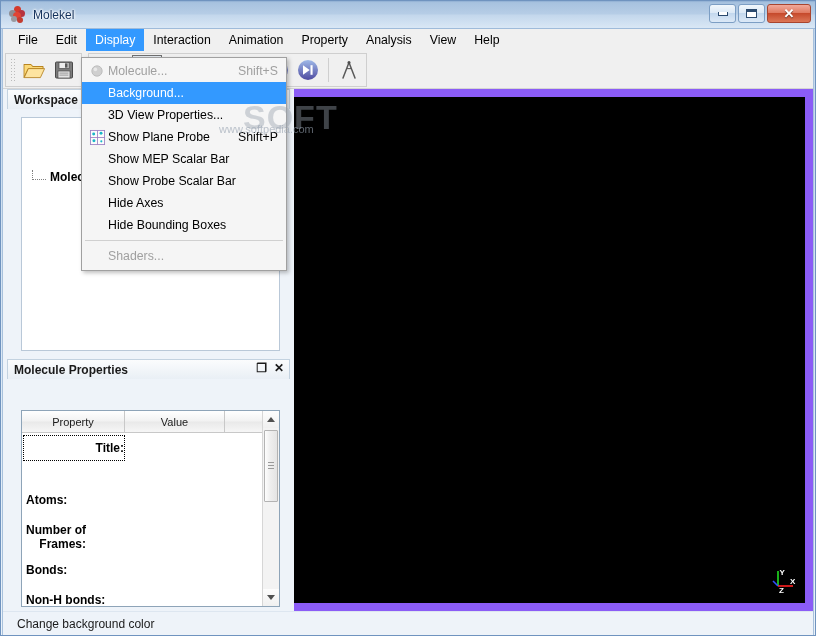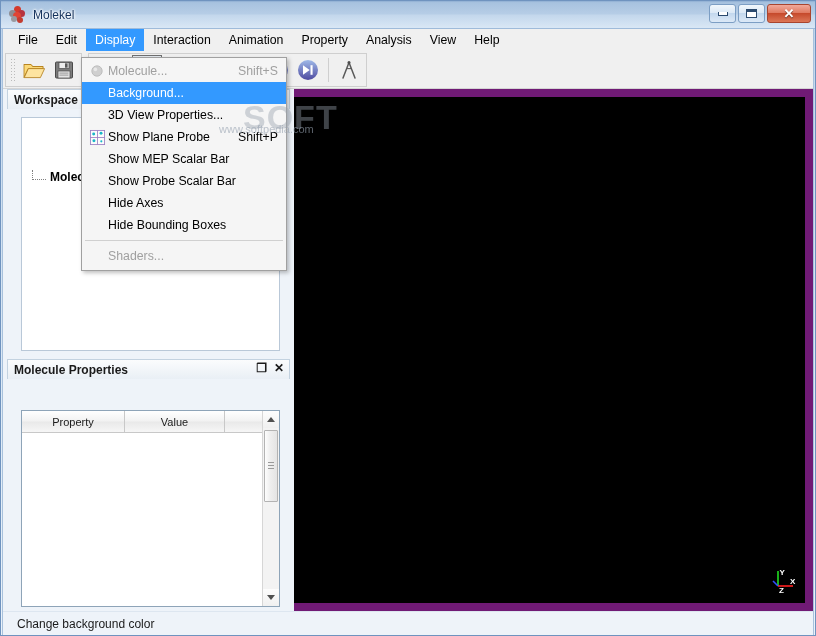--- a/index.html
+++ b/index.html
@@ -105,21 +105,21 @@
   .tb-btn {
     width: 30px; height: 30px;
     display: flex; align-items: center; justify-content: center;
     cursor: default; position: relative;
     border: 1px solid transparent;
   }
   .tb-btn.pressed { border: 1px solid #707070; background: #e3e9ef; }
   .tb-sep { width: 1px; height: 24px; background: #cfcfcf; margin: 0 5px; }
 
   
-  #body { flex: 1 1 auto; display: flex; position: relative; background: #701a75; text-align: right; }
+  #body { flex: 1 1 auto; display: flex; position: relative; background: #8b5cf6; text-align: right; }
 
   
   #leftcol {
     width: 291px; flex: 0 0 291px;
     display: flex; flex-direction: column;
     background: #eef3f9;
   }
 
   
   #workspace-panel { flex: 0 0 270px; display: flex; flex-direction: column; padding: 0 4px; }
@@ -481,20 +481,30 @@
           </div>
 
           <div id="props-body">
             <div id="table-wrap">
               <div id="table-main">
                 <div id="thead">
                   <div class="th c1">Property</div>
                   <div class="th c2">Value</div>
                   <div class="th c3"></div>
                 </div>
+                <div id="tbody">
+                  <div class="prop-row focused" style="top:2px;">Title:</div>
+                  <div class="prop-row" style="top:60px;">Atoms:</div>
+                  <div class="prop-row" style="top:90px;">Number of
+Frames:</div>
+                  <div class="prop-row" style="top:130px;">Bonds:</div>
+                  <div class="prop-row" style="top:160px;">Non-H bonds:</div>
+                  <div class="prop-row" style="top:190px;">Residues:</div>
+
+                </div>
               </div>
 
               <div id="vscroll">
                 <div class="sb-arrow">
                   <span class="sb-tri up"></span>
                 </div>
                 <div id="sb-track">
                   <div id="sb-thumb"></div>
                 </div>
                 <div class="sb-arrow">

